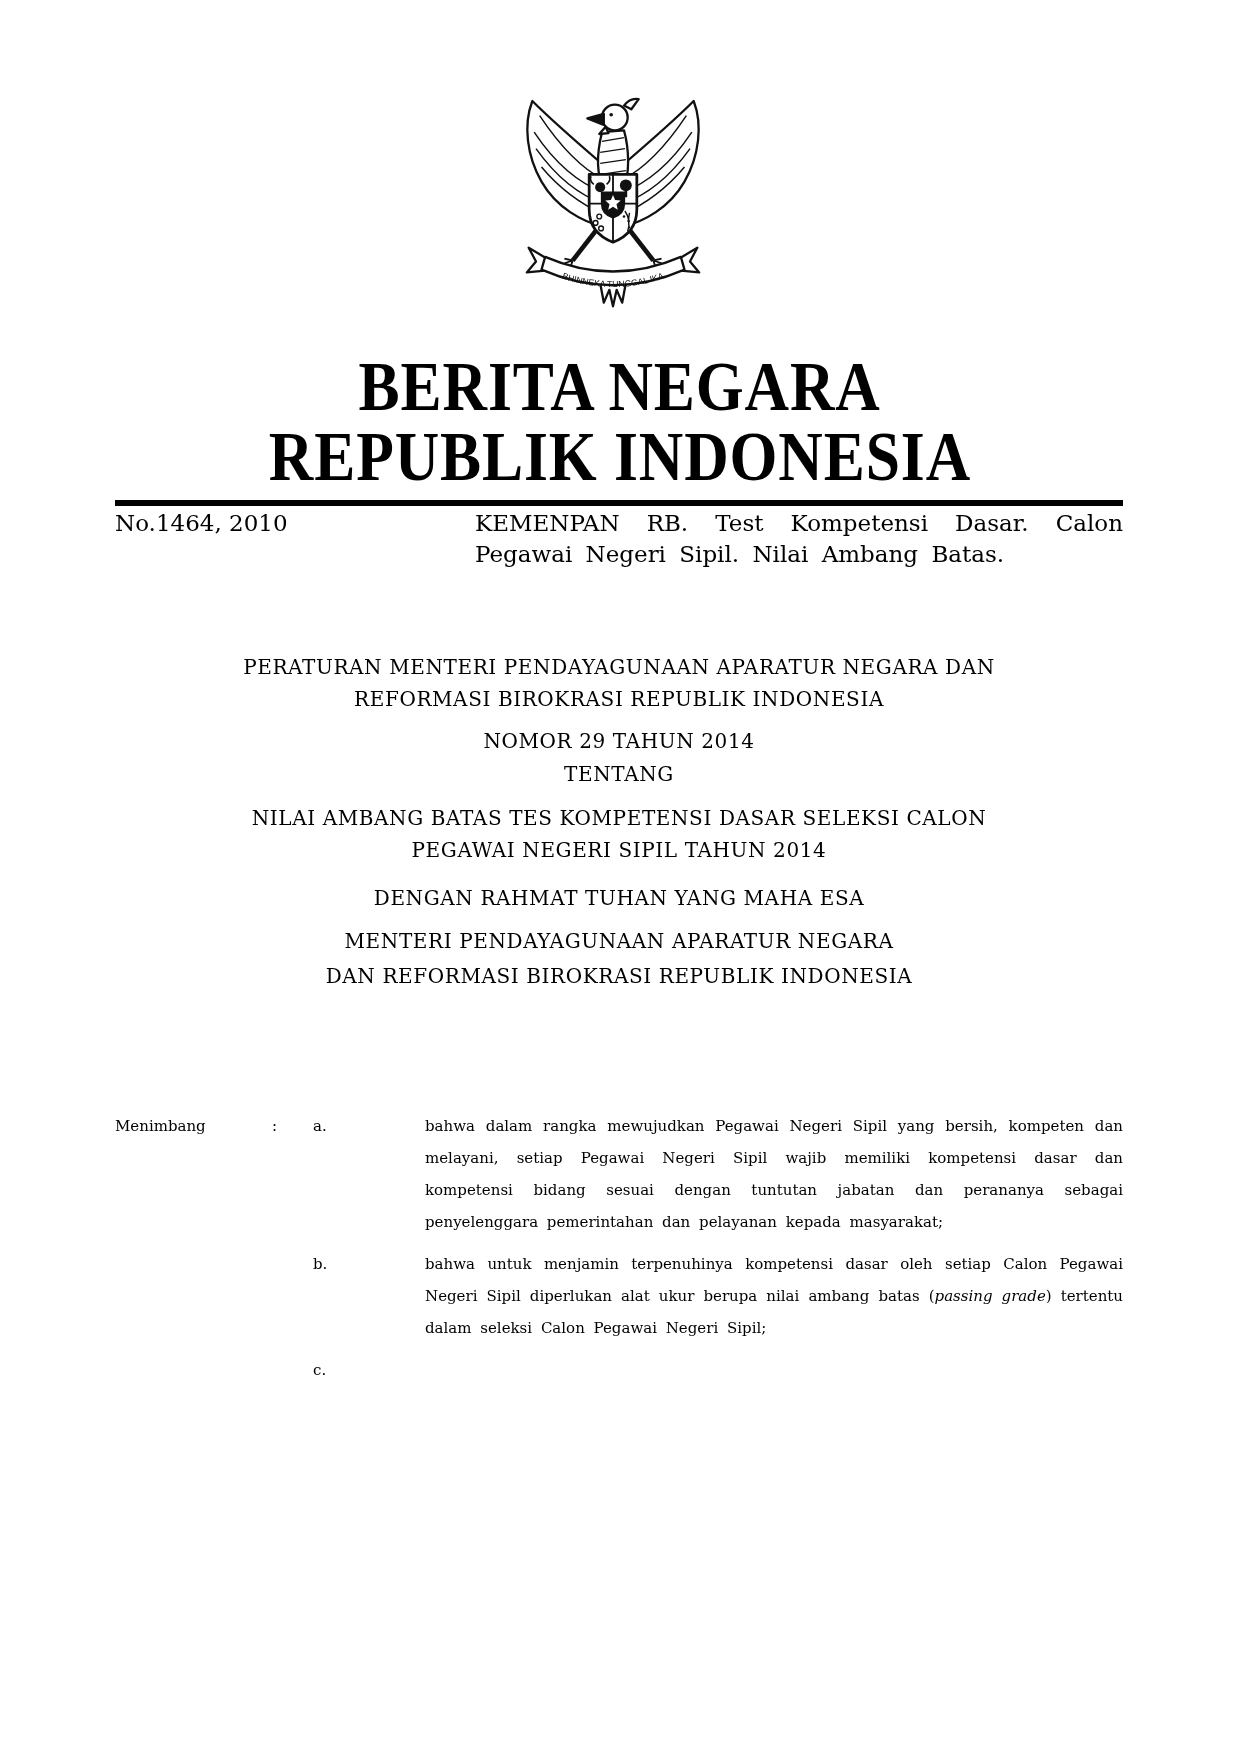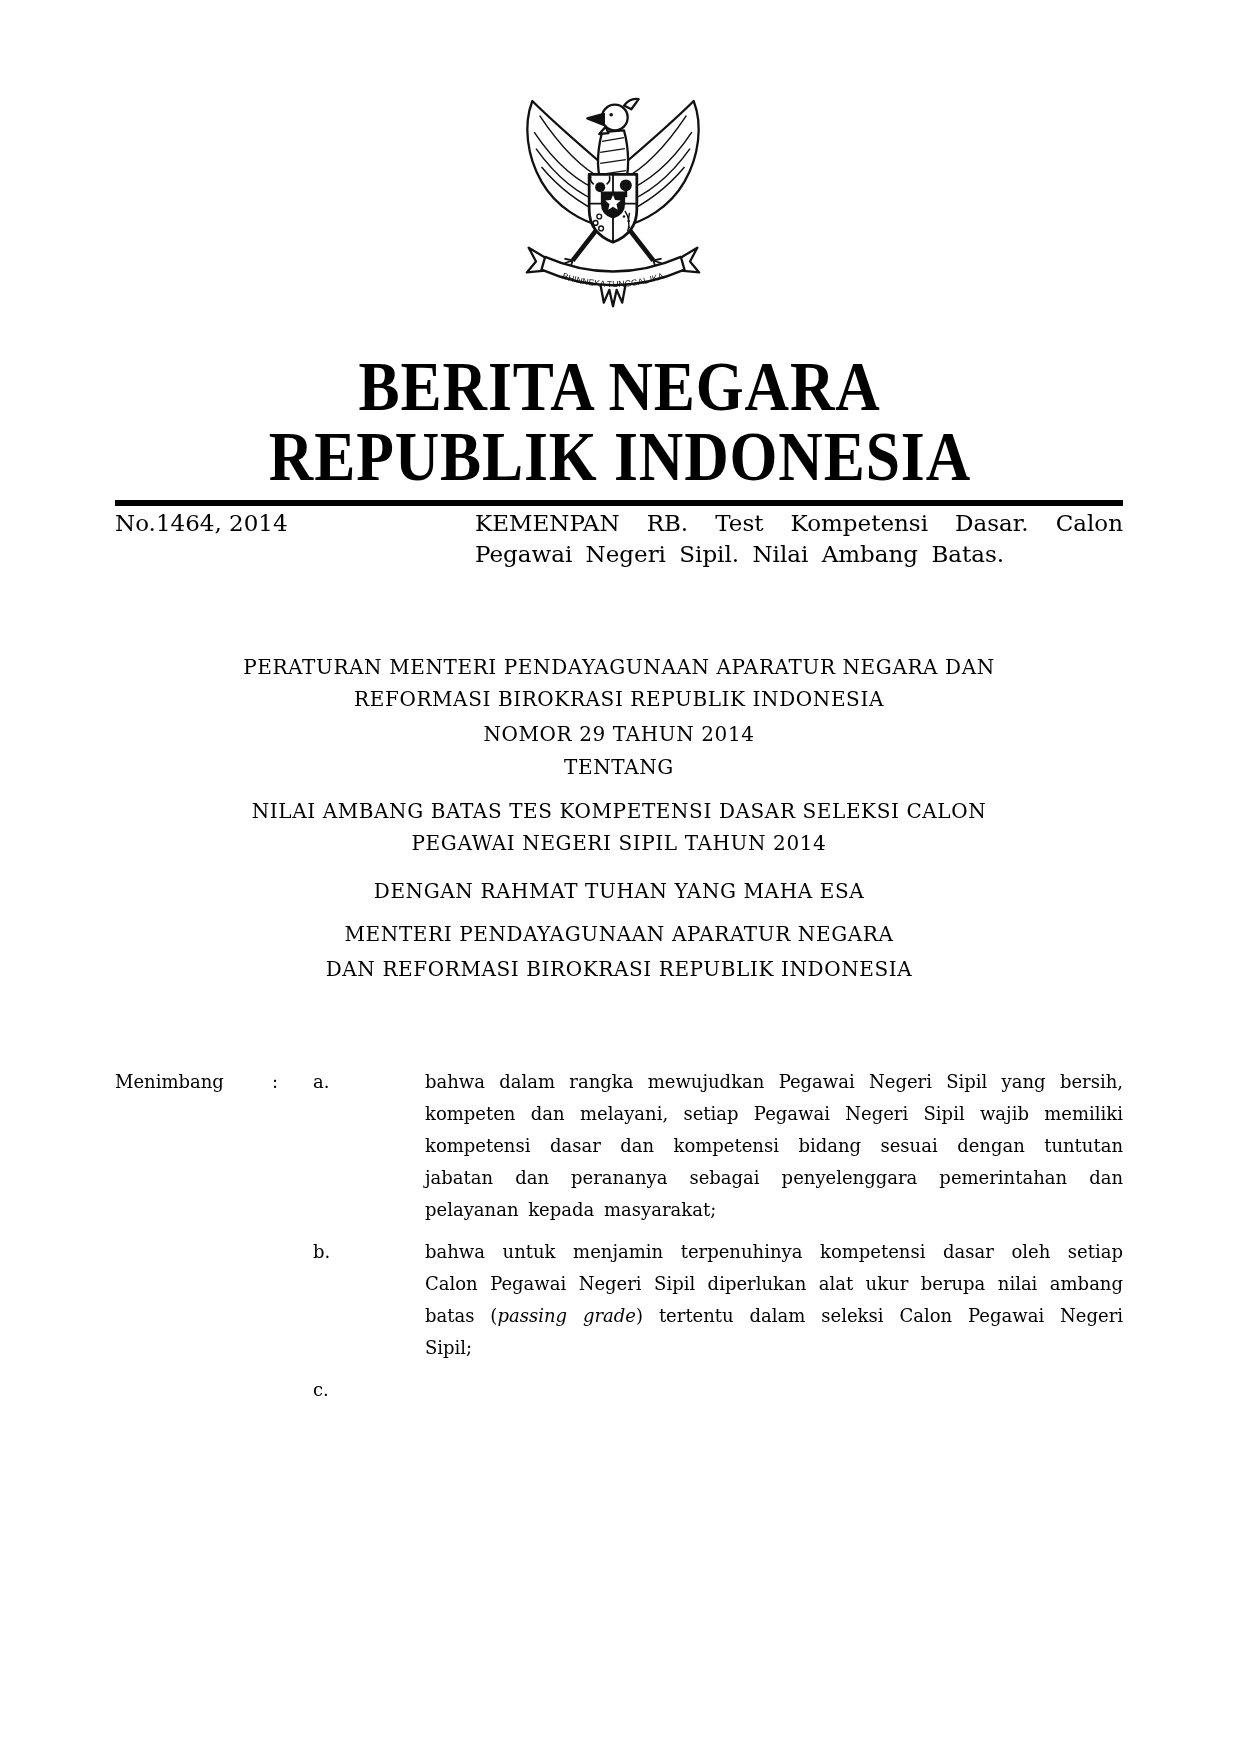--- a/index.html
+++ b/index.html
@@ -52,34 +52,34 @@
   .issue-no { text-align:left; }
   .subject-abstract { text-align:justify; word-spacing:6px; }
 
   
   .reg-heading {
     position:absolute; left:115px; top:651px; width:1008px;
     text-align:center;
     font-size:20px; line-height:32px;
     letter-spacing:0.6px;
   }
-  .rh-nomor    { margin-top:3px; }
+  .rh-nomor    { margin-top:10px; }
   .rh-tentang  { margin-top:1px; }
   .rh-subject  { margin-top:12px; }
   .rh-invoc    { margin-top:16px; }
   .rh-official { margin-top:11px; }
   .rh-official2{ margin-top:3px; }
 
   
   .consider {
-    position:absolute; left:115px; top:1066px; width:1008px;
+    position:absolute; left:115px; top:1110px; width:1008px;
     display:grid;
     grid-template-columns:157px 41px 69px 1fr;
     grid-row-gap:10px;
-    font-size:18px; line-height:32px;
+    font-size:15px; line-height:32px;
   }
   .c-label, .c-colon, .c-letter { text-align:left; }
   .c-text { text-align:justify; word-spacing:4px;margin-left:43px; }
   .c-text em { font-style:italic; }
 </style>
 </head>
 <body>
 
 <div class="page">
 
@@ -147,21 +147,21 @@
   <div class="mast-line mast-1">
     <span class="stretch">BERITA NEGARA</span>
   </div>
   <div class="mast-line mast-2">
     <span class="stretch">REPUBLIK INDONESIA</span>
   </div>
 
   <div class="mast-rule"></div>
 
   <div class="gazette-row">
-    <div class="issue-no">No.1464, 2014</div>
+    <div class="issue-no">No.1464, 2010</div>
     <div class="subject-abstract">KEMENPAN RB. Test Kompetensi Dasar. Calon Pegawai Negeri Sipil. Nilai Ambang Batas.</div>
   </div>
 
   <div class="reg-heading">
     <div>PERATURAN MENTERI PENDAYAGUNAAN APARATUR NEGARA DAN</div>
     <div>REFORMASI BIROKRASI REPUBLIK INDONESIA</div>
     <div class="rh-nomor">NOMOR 29 TAHUN 2014</div>
     <div class="rh-tentang">TENTANG</div>
     <div class="rh-subject">NILAI AMBANG BATAS TES KOMPETENSI DASAR SELEKSI CALON</div>
     <div>PEGAWAI NEGERI SIPIL TAHUN 2014</div>

